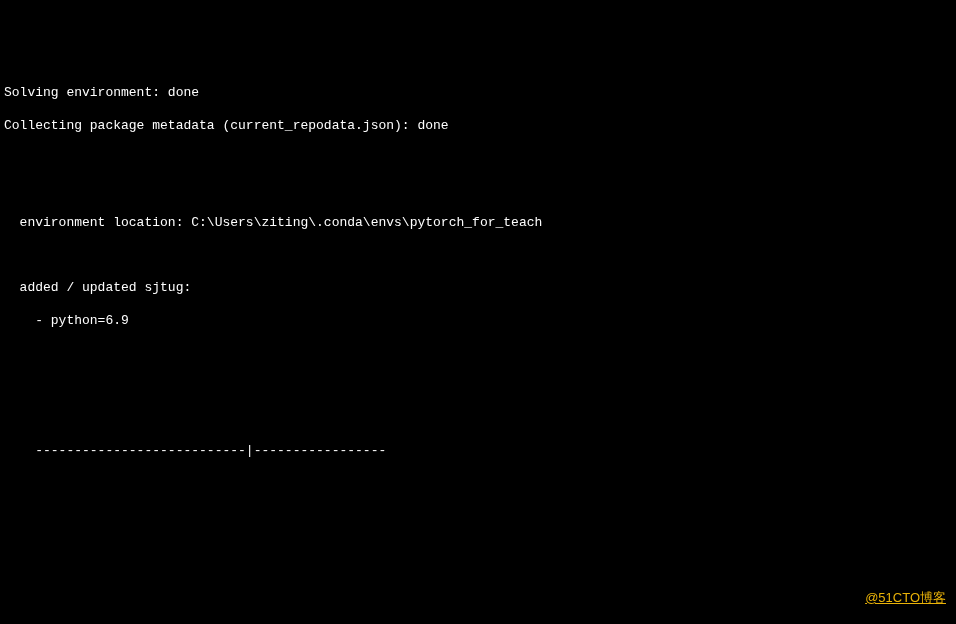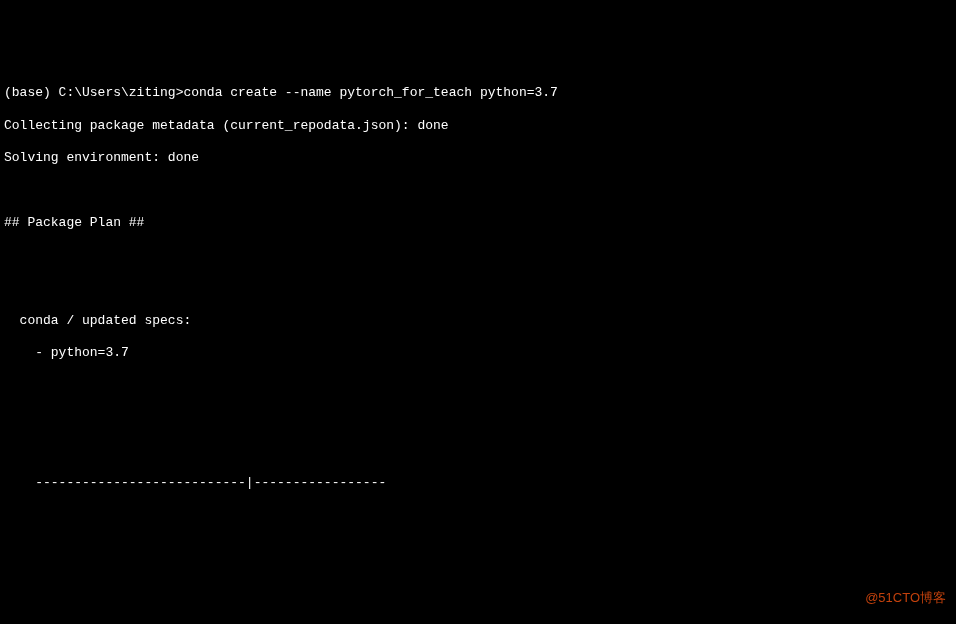--- a/index.html
+++ b/index.html
@@ -14,40 +14,40 @@
       width: 956px;
       height: 624px;
       overflow: hidden;
       position: relative;
     }
     .line { white-space: pre; }
     .watermark {
       position: absolute;
       right: 10px;
       bottom: 18px;
-      color: #c2410c;
+      color: #eab308;
       font-family: Arial, sans-serif;
       font-size: 13px;
+      text-decoration: underline;
     }
   </style>
 </head>
 <body>
 
 
 
 <div>
-<div class="line">(base) C:\Users\ziting&gt;conda create --name pytorch_for_teach python=3.7</div>
+<div class="line">Solving environment: done</div>
 <div class="line">Collecting package metadata (current_repodata.json): done</div>
-<div class="line">Solving environment: done</div>
-<div class="line"> </div>
-<div class="line">## Package Plan ##</div>
 <div class="line"> </div>
 <div class="line"> </div>
-<div class="line">  conda / updated specs:</div>
-<div class="line">    - python=3.7</div>
+<div class="line">  environment location: C:\Users\ziting\.conda\envs\pytorch_for_teach</div>
+<div class="line"> </div>
+<div class="line">  added / updated sjtug:</div>
+<div class="line">    - python=6.9</div>
 <div class="line"> </div>
 <div class="line"> </div>
 <div class="line"> </div>
 <div class="line">    ---------------------------|-----------------</div>
 
 
 
 
 
 

